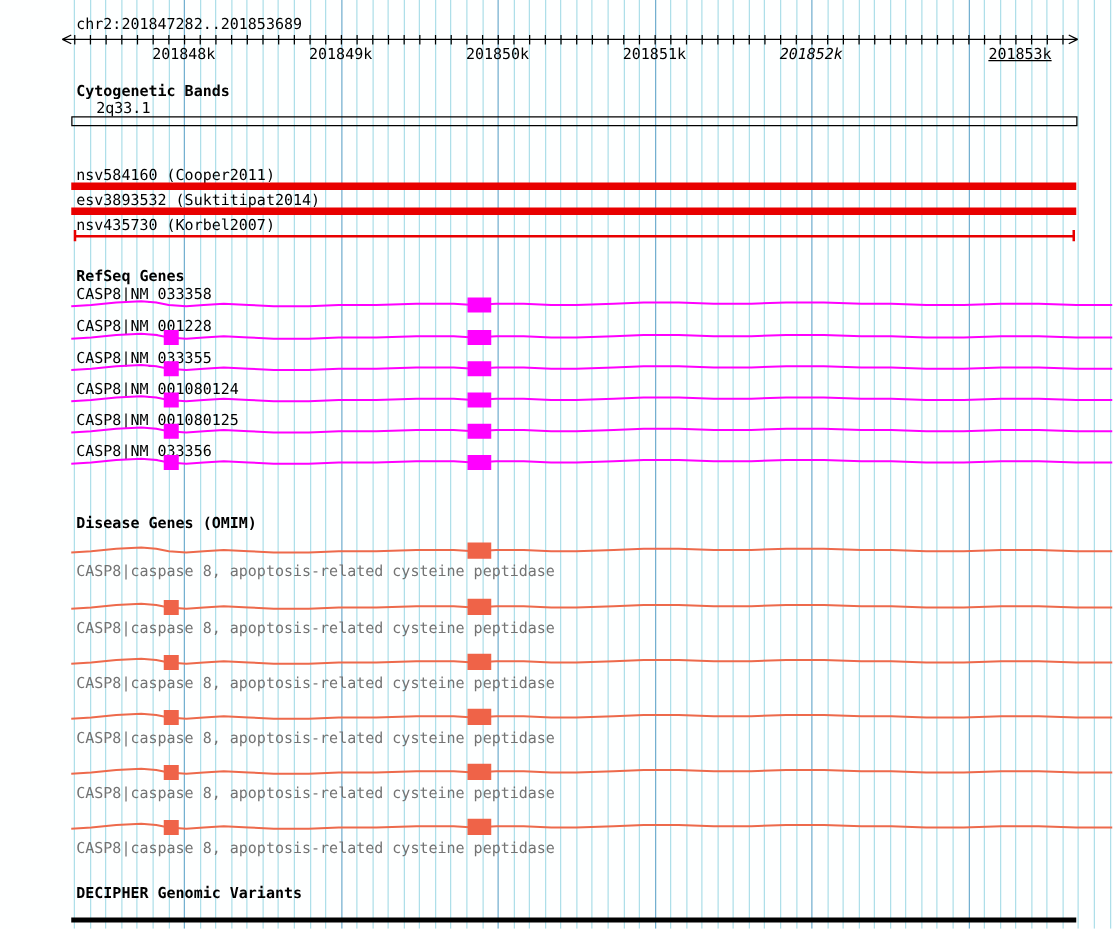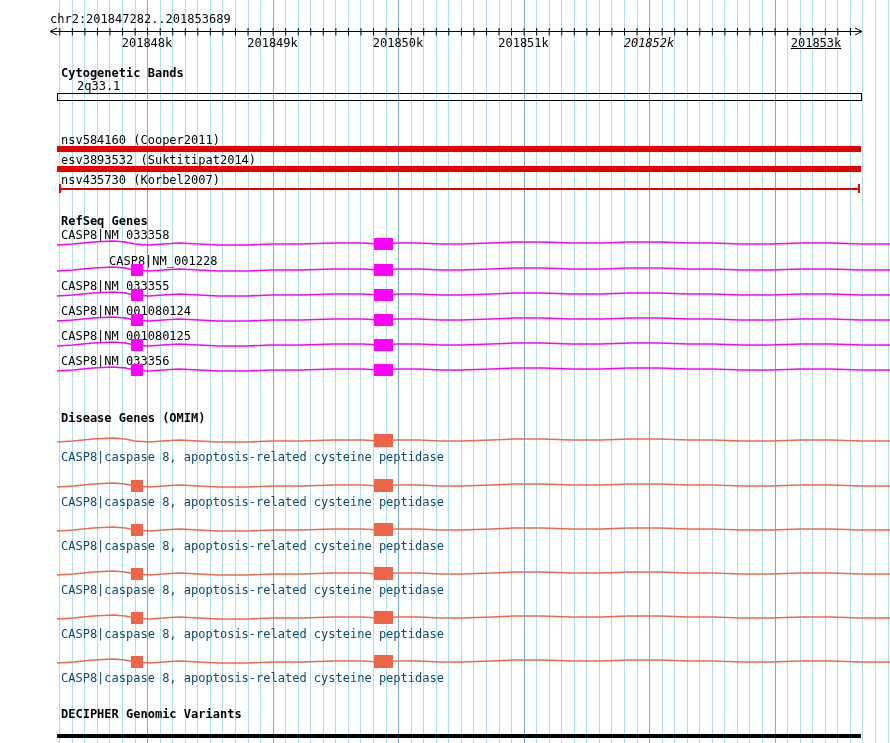--- a/index.html
+++ b/index.html
@@ -10,21 +10,21 @@
   }
   .gl{position:absolute; top:0; bottom:0; width:1px;}
   .txt{position:absolute; white-space:pre;}
   .bold{font-weight:bold;}
   .tick-label{position:absolute; transform:translateX(-50%); white-space:pre;}
   .bar{position:absolute;}
   .gene-line{position:absolute; left:57px; width:833px; height:12px; overflow:visible;}
   .exon{position:absolute;}
   .magenta{color:#ff00ff;}
   .coral{color:#ed6a4c;}
-  .omim-label{color:#0c4a6e;}
+  .omim-label{color:#737373;}
   #ruler-svg{position:absolute; left:0; top:0;}
   .band-rect{position:absolute; border:1px solid #000; background:transparent;}
 </style>
 </head>
 <body>
 
 <div id="canvas">
 
   <div id="grid">
       <div class="gl" style="left: 59.3px; background: rgb(174, 223, 233);"></div>
@@ -160,21 +160,21 @@
       <line x1="749.9949999999999" y1="28" x2="749.9949999999999" y2="35.5" stroke="#000" stroke-width="1"></line>
       <line x1="762.5439999999999" y1="28" x2="762.5439999999999" y2="35.5" stroke="#000" stroke-width="1"></line>
       <line x1="775.093" y1="28" x2="775.093" y2="35.5" stroke="#000" stroke-width="1"></line>
       <line x1="787.6419999999999" y1="28" x2="787.6419999999999" y2="35.5" stroke="#000" stroke-width="1"></line>
       <line x1="800.1909999999999" y1="28" x2="800.1909999999999" y2="35.5" stroke="#000" stroke-width="1"></line>
       <line x1="812.7399999999999" y1="28" x2="812.7399999999999" y2="35.5" stroke="#000" stroke-width="1"></line>
       <line x1="825.2889999999999" y1="28" x2="825.2889999999999" y2="35.5" stroke="#000" stroke-width="1"></line>
       <line x1="837.838" y1="28" x2="837.838" y2="35.5" stroke="#000" stroke-width="1"></line>
       <line x1="850.387" y1="28" x2="850.387" y2="35.5" stroke="#000" stroke-width="1"></line>
     </svg>
-  <div class="txt" style="left:50px; top:13px;text-align:right;">chr2:201847282..201853689</div>
+  <div class="txt" style="left:61px; top:13px;text-align:right;">chr2:201847282..201853689</div>
   <div class="tick-label" style="left:147px;   top:37px;">201848k</div>
   <div class="tick-label" style="left:272.5px; top:37px;">201849k</div>
   <div class="tick-label" style="left:398px;   top:37px;">201850k</div>
   <div class="tick-label" style="left:523.5px; top:37px;">201851k</div>
   <div class="tick-label" style="left:649px;   top:37px;font-style:italic;">201852k</div>
   <div class="tick-label" style="left:816px; top:37px;text-decoration:underline;">201853k</div>
 
   <div class="txt bold" style="left:61px; top:67px;">Cytogenetic Bands</div>
   <div class="txt" style="left:77px; top:80px;">2q33.1</div>
   <div class="band-rect" style="left:57px; top:93px; width:803px; height:6px;"></div>
@@ -191,21 +191,21 @@
   </div>
 
   <div class="txt bold" style="left:61px; top:215px;">RefSeq Genes</div>
 
   <div class="txt" style="left:61px; top:229px;">CASP8|NM_033358</div>
   <svg class="gene-line magenta" style="top:238px;" width="833" height="12">
       <polyline points="0,7 16,6 36,4 56,3 68,4 78,6 92,7 106,6 122,5 142,6 162,7 190,7 214,6 244,6 276,5 306,5 322,6 340,5 362,5 384,6 404,6 434,5 458,4 486,4 514,5 544,5 572,4 602,4 632,5 656,5 684,6 714,6 744,5 774,5 804,6 833,6" fill="none" stroke="currentColor" stroke-width="1.6"></polyline>
     </svg>
   <div class="exon" style="left:374px; top:238px; width:19px; height:12px; background:#ff00ff;"></div>
 
-  <div class="txt" style="left:61px; top:255px;padding-left:48px;">CASP8|NM_001228</div>
+  <div class="txt" style="left:61px; top:255px;">CASP8|NM_001228</div>
   <svg class="gene-line magenta" style="top:264px;" width="833" height="12">
       <polyline points="0,7 16,6 36,4 56,3 68,4 78,6 92,7 106,6 122,5 142,6 162,7 190,7 214,6 244,6 276,5 306,5 322,6 340,5 362,5 384,6 404,6 434,5 458,4 486,4 514,5 544,5 572,4 602,4 632,5 656,5 684,6 714,6 744,5 774,5 804,6 833,6" fill="none" stroke="currentColor" stroke-width="1.6"></polyline>
     </svg>
   <div class="exon" style="left:131px; top:264px; width:12px; height:12px; background:#ff00ff;"></div>
   <div class="exon" style="left:374px; top:264px; width:19px; height:12px; background:#ff00ff;"></div>
 
   <div class="txt" style="left:61px; top:280px;">CASP8|NM_033355</div>
   <svg class="gene-line magenta" style="top:289px;" width="833" height="12">
       <polyline points="0,7 16,6 36,4 56,3 68,4 78,6 92,7 106,6 122,5 142,6 162,7 190,7 214,6 244,6 276,5 306,5 322,6 340,5 362,5 384,6 404,6 434,5 458,4 486,4 514,5 544,5 572,4 602,4 632,5 656,5 684,6 714,6 744,5 774,5 804,6 833,6" fill="none" stroke="currentColor" stroke-width="1.6"></polyline>
     </svg>

